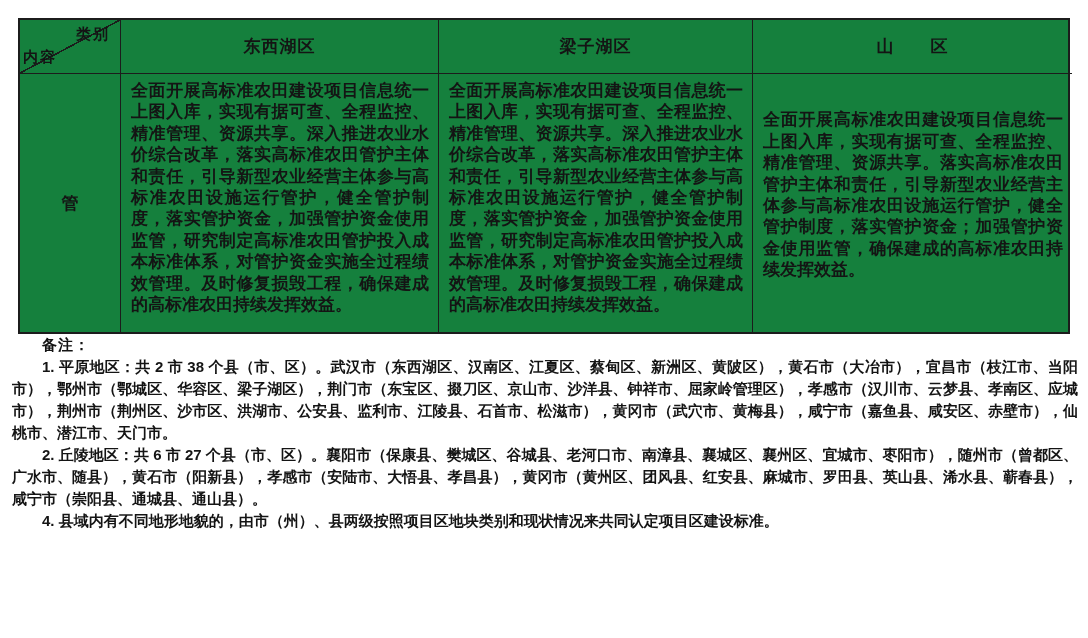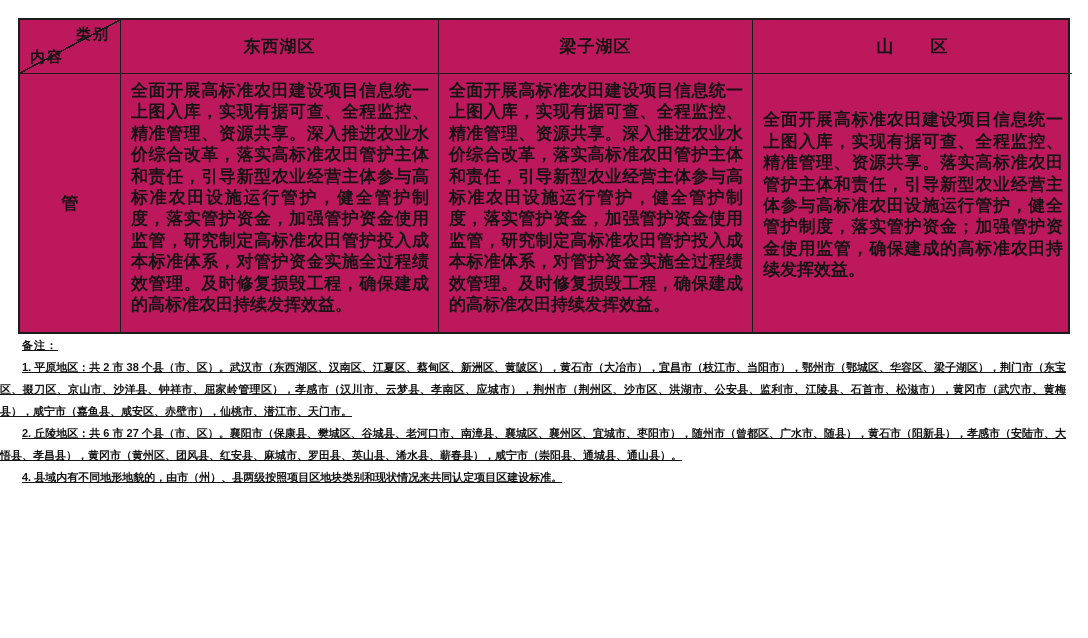--- a/index.html
+++ b/index.html
@@ -9,21 +9,21 @@
     color:#141414;font-weight:bold;overflow:hidden;
   }
   
   .doc-table{
     position:absolute;left:18px;top:18px;width:1052px;
     display:grid;
     grid-template-columns:101px 318px 314px 319px;
     grid-template-rows:54px 258px;
     border:2px solid #1c1c1c;
     box-sizing:border-box;
-    background:#be185d;
+    background:#15803d;
   }
   .cell{
     box-sizing:border-box;
     border-right:1.5px solid #1c1c1c;
     border-bottom:1.5px solid #1c1c1c;
     position:relative;
   }
   .cell.last-col{border-right:none;}
   .cell.last-row{border-bottom:none;}
   .head-cell{
@@ -31,37 +31,37 @@
     font-size:17px;letter-spacing:1px;
   }
   
   .corner{
     background:linear-gradient(to bottom right,
       transparent calc(50% - 0.8px), #1c1c1c calc(50% - 0.8px),
       #1c1c1c calc(50% + 0.8px), transparent calc(50% + 0.8px));
     font-size:15px;
   }
   .corner .tr{position:absolute;top:5px;right:10px;letter-spacing:2px;}
-  .corner .bl{position:absolute;bottom:6px;left:10px;letter-spacing:2px;}
+  .corner .bl{position:absolute;bottom:6px;left:3px;letter-spacing:2px;}
   .row-label{
     display:flex;align-items:center;justify-content:center;
     font-size:17px;
   }
   .body-cell{
     padding:6px 9px 0 10px;
     font-size:17px;line-height:21.4px;
     text-align:justify;
   }
   .body-cell.v-center{
     display:flex;align-items:center;padding-top:0;padding-bottom:16px;
   }
   
   .notes{
-    position:absolute;left:0;top:334px;width:1066px;
-    font-size:11px;line-height:22px;text-decoration:underline;
+    position:absolute;left:12px;top:334px;width:1066px;
+    font-size:15px;line-height:22px;
   }
   .notes-title{margin:0;letter-spacing:1px;}
   .notes p{margin:0;text-indent:2em;text-align:justify;}
 </style>
 </head>
 <body>
 
 <div class="page">
 
   <div class="doc-table">

